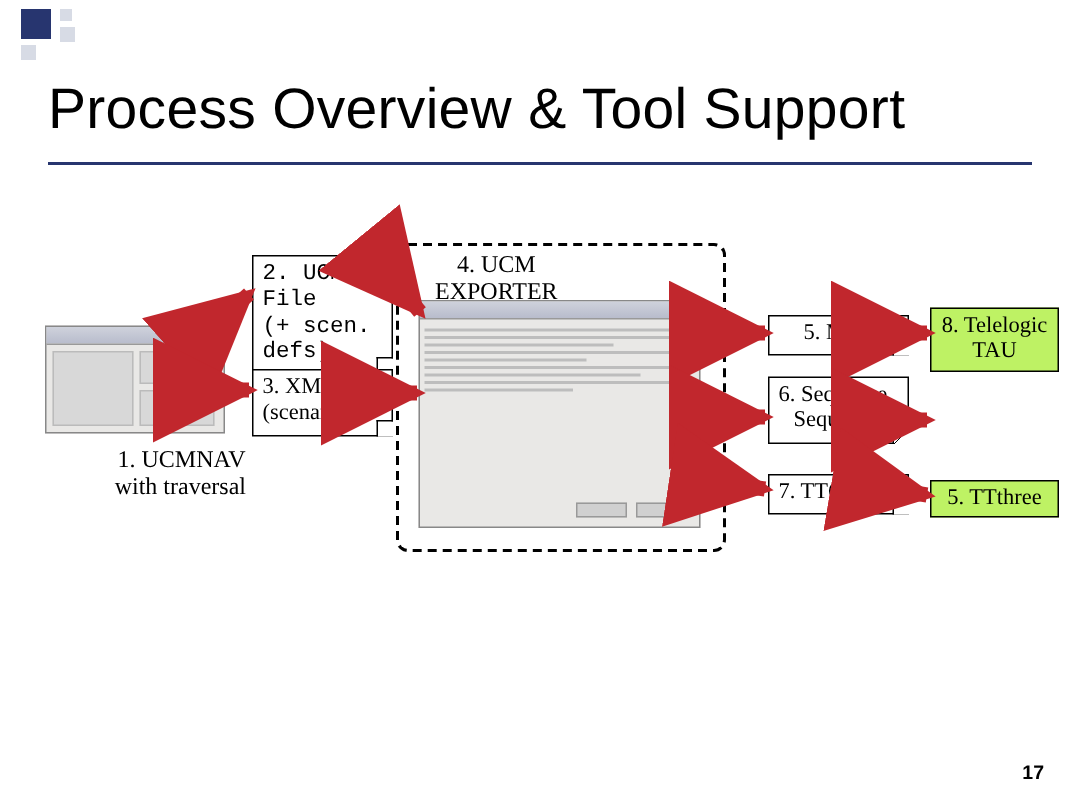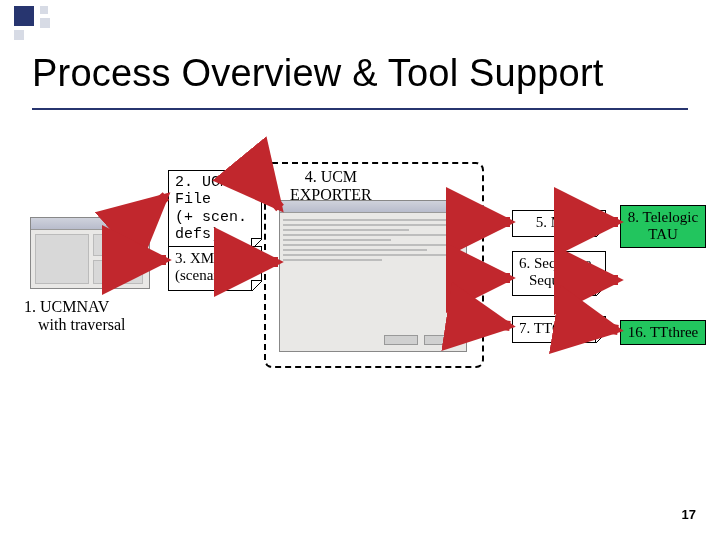--- a/index.html
+++ b/index.html
@@ -39,24 +39,24 @@
     content: ""; position: absolute; right: -1px; bottom: -1px; width: 10px; height: 10px;
     background: linear-gradient(135deg, #fff 0 49%, #000 49% 51%, #fff 51% 100%);
     border-left: 1px solid #000; border-top: 1px solid #000;
   }
   .note.n2 { left: 168px; top: 170px; width: 94px; font-family: Liberation Mono, monospace; }
   .note.n3 { left: 168px; top: 246px; width: 94px; }
   .note.n5 { left: 512px; top: 210px; width: 94px; text-align: center; }
   .note.n6 { left: 512px; top: 251px; width: 94px; }
   .note.n7 { left: 512px; top: 316px; width: 94px; }
 
-  .cap1 { position: absolute; left: 24px; top: 298px; width: 140px; font-size: 16px; line-height: 1.15; }
+  .cap1 { position: absolute; left: 24px; top: 298px; width: 140px; font-size: 16px; line-height: 1.15; text-align: right; }
   .cap1 .sc { font-variant: small-caps; letter-spacing:.3px; }
 
-  .solidbox { position: absolute; background:#22c55e; border: 1px solid #000; font-size: 15px; line-height: 1.15; text-align: center; padding: 3px 4px; }
+  .solidbox { position: absolute; background:#bef264; border: 1px solid #000; font-size: 15px; line-height: 1.15; text-align: center; padding: 3px 4px; }
   .solidbox.b8  { left: 620px; top: 205px; width: 86px; }
   .solidbox.b9  { left: 620px; top: 262px; width: 86px; }
   .solidbox.b10 { left: 620px; top: 320px; width: 86px; }
 
   svg.arrows { position: absolute; left: 0; top: 0; width: 720px; height: 540px; pointer-events: none; }
   .arrow { stroke: #c1272d; stroke-width: 10; fill: none; }
   .arrowhead { fill: #c1272d; }
 </style>
 </head>
 <body>
@@ -127,21 +127,21 @@
   </div>
   <div class="note n7">
     <span>7. TTCN -3</span>
   </div>
 
   <div class="solidbox b8">
     <span>8. Telelogic</span><br>
     <span>TAU</span>
   </div>
   <div class="solidbox b10">
-    <span>16. TTthree</span>
+    <span>5. TTthree</span>
   </div>
 
   <svg class="arrows" viewBox="0 0 720 540">
     <defs>
       <marker id="ah" viewBox="0 0 12 12" refX="11" refY="6" markerWidth="7" markerHeight="7" orient="auto">
         <path class="arrowhead" d="M0,0 L12,6 L0,12 Z"></path>
       </marker>
     </defs>
 
     <path class="arrow" d="M132,226 L166,196" marker-end="url(#ah)"></path>

